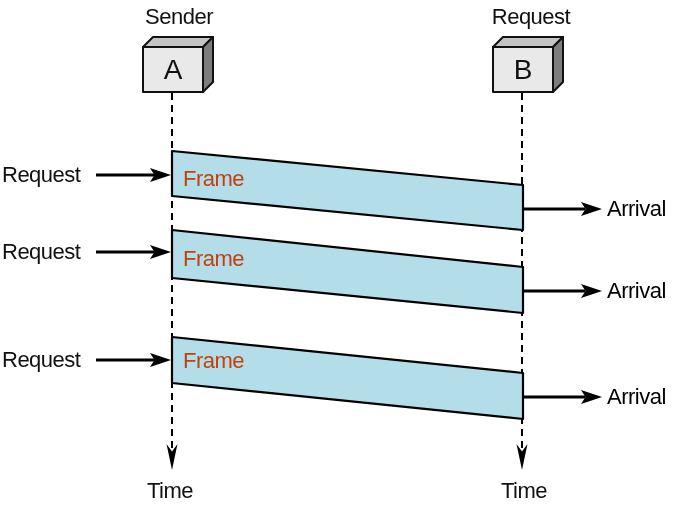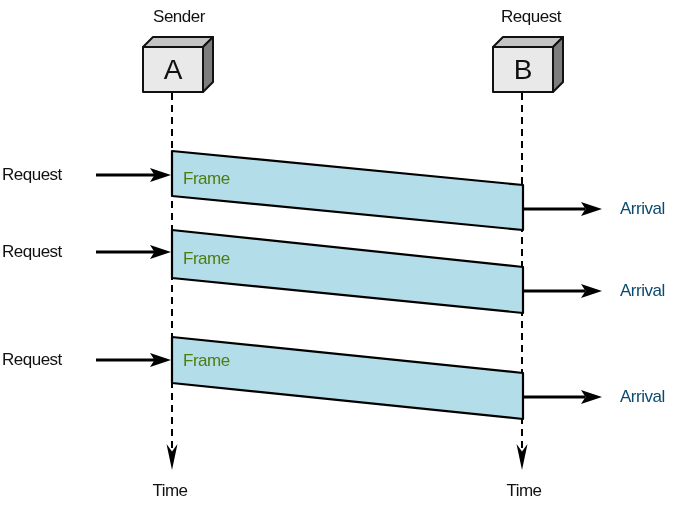--- a/index.html
+++ b/index.html
@@ -8,30 +8,30 @@
     width:688px;height:513px;
     background:#fff;
     font-family:"Liberation Sans", sans-serif;
     overflow:hidden;
   }
   svg.layer{position:absolute;left:0;top:0;}
   .lbl{
     position:absolute;
     display:flex;align-items:center;
     height:30px;
-    font-size:17px;letter-spacing:-0.5px;
+    font-size:22px;letter-spacing:-0.5px;
     color:#111;white-space:nowrap;
   }
   .center{justify-content:center;}
   .node-letter{
     position:absolute;display:flex;align-items:center;justify-content:center;
     width:60px;height:45px;font-size:28px;color:#111;
   }
-  .arrival{color:#0c4a6e;margin-left:13px;}
-  .frame-lbl{color:#4d7c0f;}
+  .arrival{color:#000000;}
+  .frame-lbl{color:#c2410c;}
   .timeline{stroke:#000;stroke-width:2;stroke-dasharray:7 5;}
   .arrow-line{stroke:#000;stroke-width:3;}
   .arrow-head{fill:#000;stroke:none;}
   .frame-shape{stroke:#000;stroke-width:2.2;stroke-linejoin:round;}
   .box-face{stroke:#111;stroke-width:2;stroke-linejoin:round;}
 </style>
 </head>
 <body>
 
 <div class="canvas">

